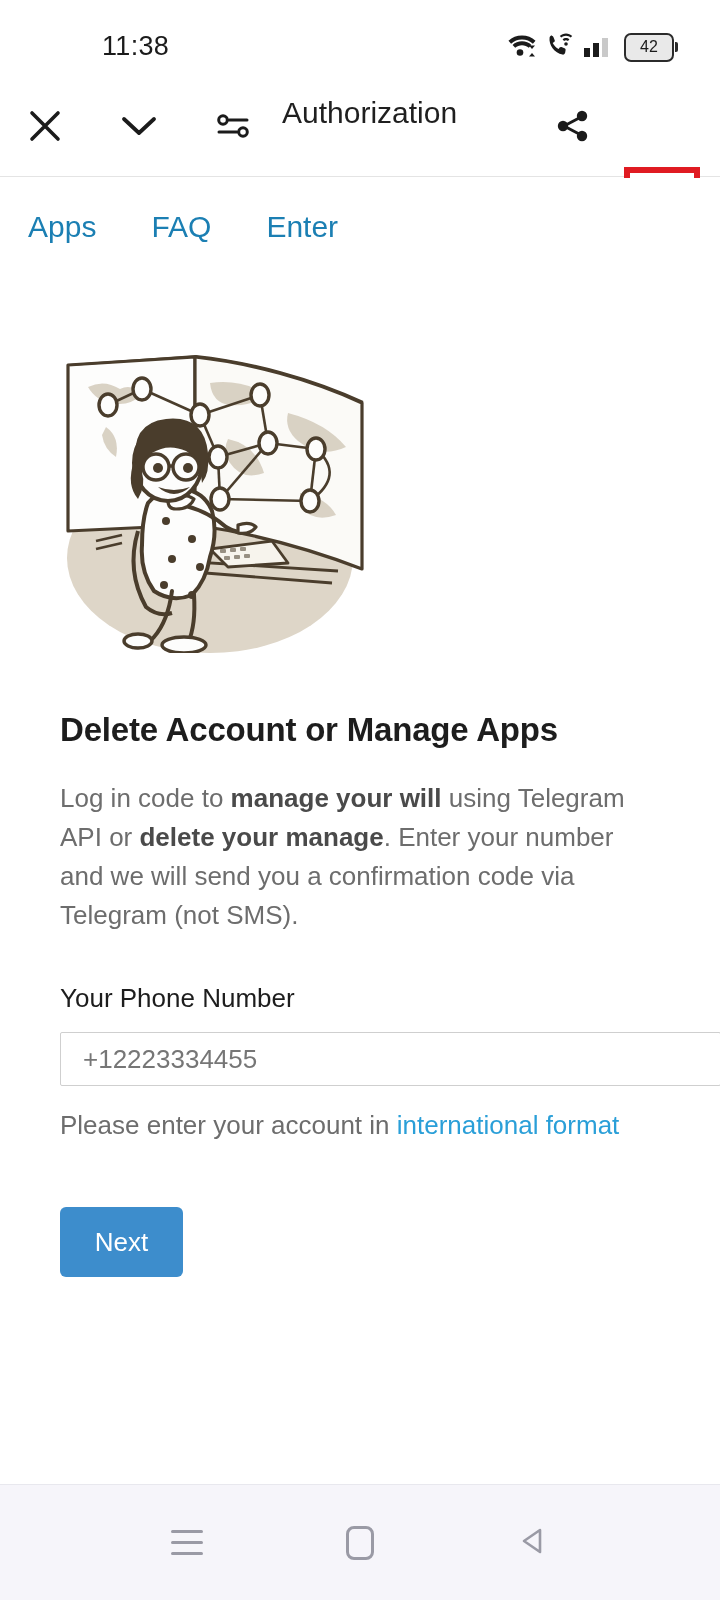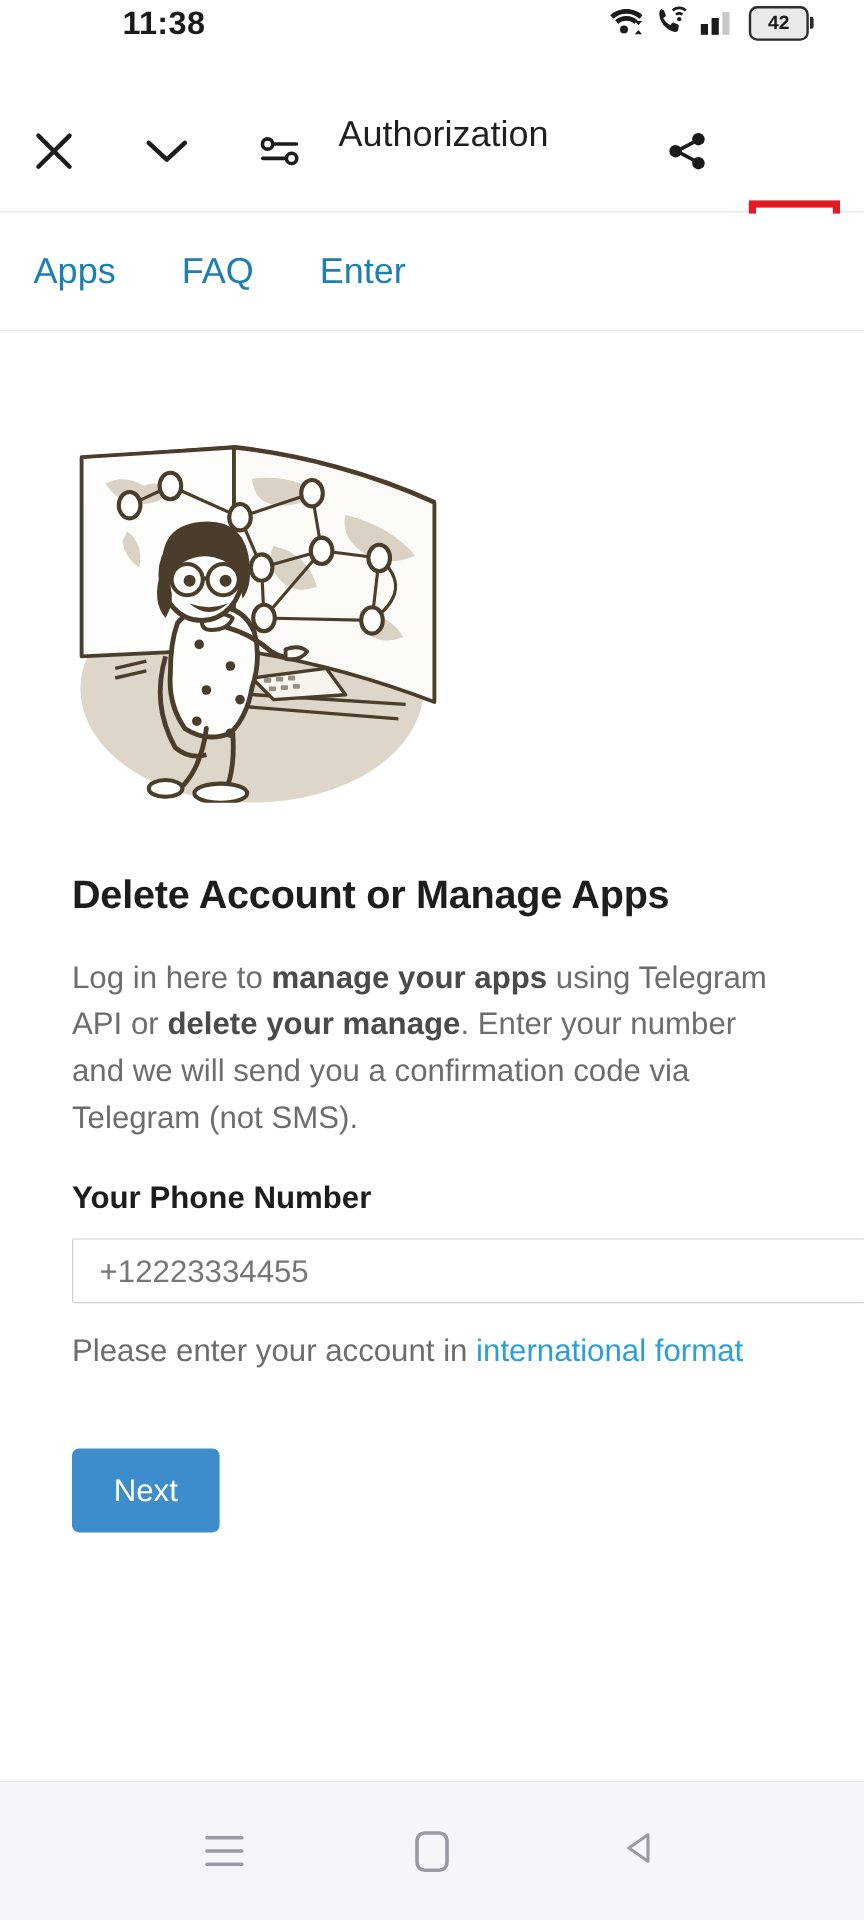--- a/index.html
+++ b/index.html
@@ -15,25 +15,24 @@
     position: relative;
   }
 
   
   .status-bar {
     position: absolute;
     top: 0; left: 0;
     width: 720px; height: 78px;
     background: #ffffff;
     display: flex;
-    align-items: flex-start;
+    align-items: flex-end;
     justify-content: space-between;
-    padding: 4px 28px;
-    box-sizing: border-box;
-    font-weight: bold;
+    padding: 16px 28px;
+    box-sizing: border-box;
   }
   .status-time {
     font-size: 27px;
     color: #1b1b1b;
     letter-spacing: 0.3px;
     margin-left: 74px;
     font-family: "Liberation Sans", sans-serif;
   }
   .status-icons {
     display: flex;
@@ -139,21 +138,21 @@
     font-size: 30px;
     color: #1b7fb3;
     margin-right: 55px;
     text-decoration: none;
     white-space: nowrap;
   }
 
   
   .content {
     position: absolute;
-    top: 277px; left: 0;
+    top: 261px; left: 0;
     width: 720px;
     height: 1206px;
     background: #ffffff;
     box-sizing: border-box;
     padding: 0 60px;
   }
 
   .hero {
     margin-top: 92px;
     width: 312px;
@@ -171,23 +170,23 @@
 
   .page-desc {
     margin-top: 30px;
     font-size: 26px;
     line-height: 39px;
     color: #6d6d6d;
   }
   .page-desc b { color: #4a4a4a; font-weight: bold; }
 
   .field-label {
-    margin-top: 32px;
+    margin-top: 48px;
     font-size: 26px;
-    font-weight: bold;
+    font-weight: normal;
     color: #1d1d1d;
   }
 
   .phone-input {
     margin-top: 18px;
     width: 661px;
     height: 54px;
     border: 1.5px solid #cfcfcf;
     border-radius: 2px;
     background: #ffffff;
@@ -455,21 +454,21 @@
       <path d="M112 238 q-4 30 -18 46 q-10 12 -20 10" fill="none" stroke="#4a3d2c" stroke-width="4" stroke-linecap="round"></path>
       <path d="M134 242 q2 30 -6 48" fill="none" stroke="#4a3d2c" stroke-width="4" stroke-linecap="round"></path>
 
       <ellipse cx="124" cy="292" rx="22" ry="8" fill="#fdfdfc" stroke="#4a3d2c" stroke-width="3.4"></ellipse>
       <ellipse cx="78" cy="288" rx="14" ry="7" fill="#fdfdfc" stroke="#4a3d2c" stroke-width="3.4"></ellipse>
     </svg>
   </div>
 
   <h1 class="page-title">Delete Account or Manage Apps</h1>
 
-  <p class="page-desc"><span>Log in here to </span><b>manage your apps</b><span> using Telegram API or </span><b>delete your manage</b><span>. Enter your number and we will send you a confirmation code via Telegram (not SMS).</span></p>
+  <p class="page-desc"><span>Log in code to </span><b>manage your will</b><span> using Telegram API or </span><b>delete your manage</b><span>. Enter your number and we will send you a confirmation code via Telegram (not SMS).</span></p>
 
   <div class="field-label">Your Phone Number</div>
 
   <input class="phone-input" type="text" placeholder="+12223334455" style="">
 
   <p class="help-text"><span>Please enter your account in </span><a href="#">international format</a></p>
 
   <button class="next-btn">Next</button>
 </div>
 

